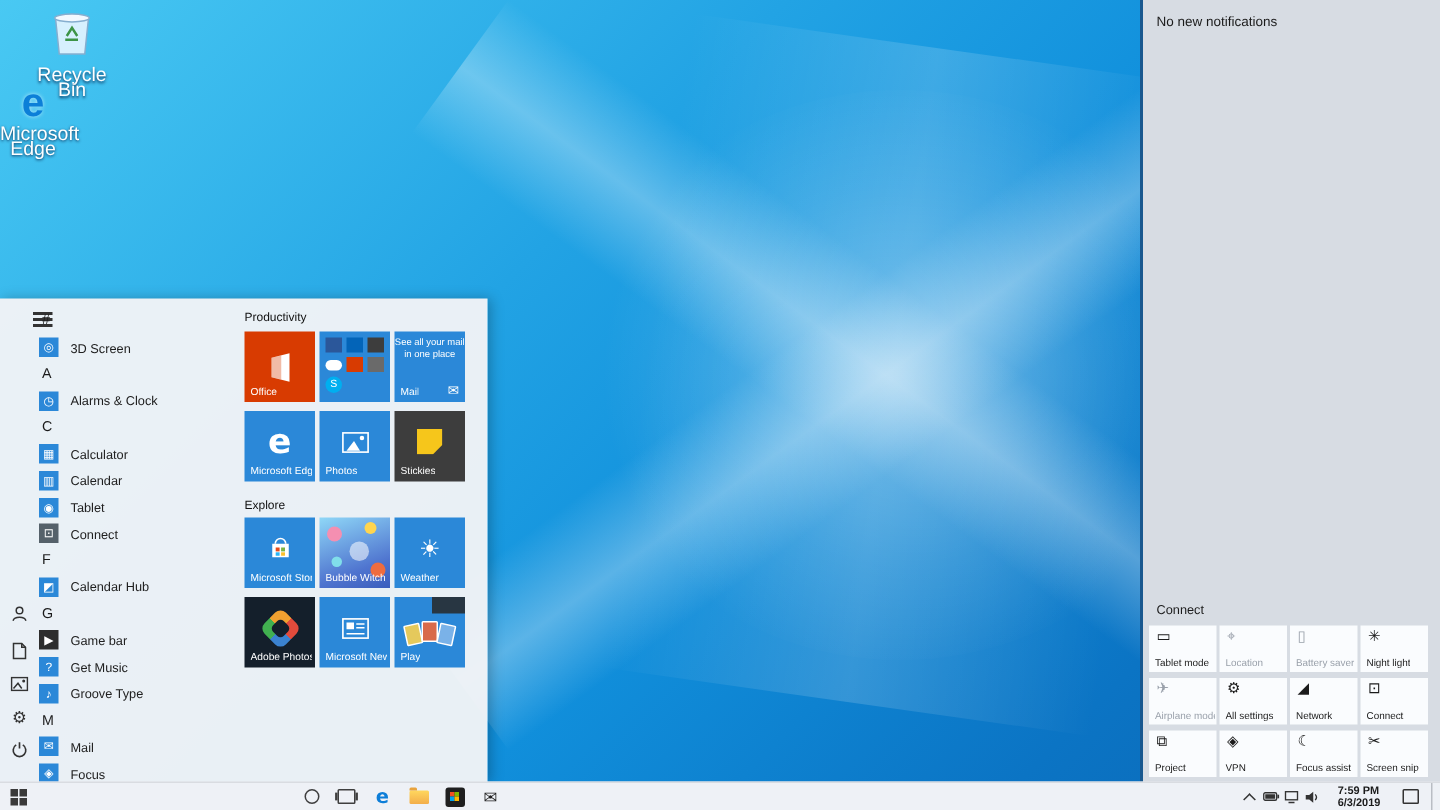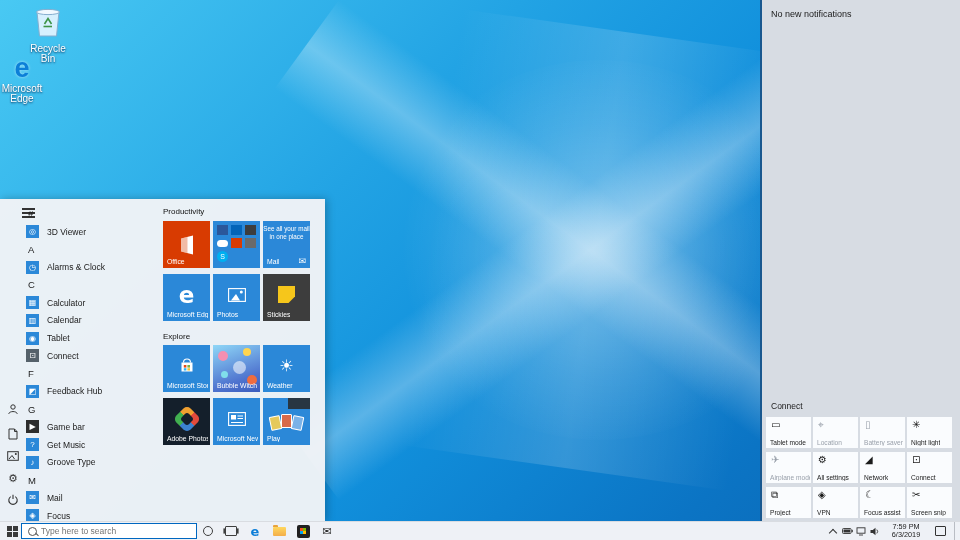--- a/index.html
+++ b/index.html
@@ -11,21 +11,21 @@
   .glow{position:absolute;left:390px;top:60px;width:420px;height:380px;border-radius:50%;
     background:radial-gradient(circle,rgba(255,255,255,.34) 0%,rgba(255,255,255,.10) 45%,transparent 70%);}
   .beam{position:absolute;left:240px;top:195px;width:700px;height:110px;
     background:linear-gradient(transparent,rgba(255,255,255,.30),transparent);}
   .beam.b1{transform:rotate(36deg);}
   .beam.b2{transform:rotate(-36deg);}
   .beam.b3{left:430px;top:30px;width:330px;height:440px;transform:rotate(8deg);
     background:linear-gradient(90deg,transparent,rgba(255,255,255,.16),transparent);}
   
   .dicon{position:absolute;text-align:center;cursor:default;}
-  .dlabel{margin-top:2px;font-size:10px;line-height:10px;color:#fff;
+  .dlabel{margin-top:2px;font-size:13px;line-height:10px;color:#fff;
     text-shadow:0 1px 2px rgba(0,20,60,.85);}
   .edge-e{font-size:27px;line-height:27px;font-weight:bold;color:#0c7fd8;
     text-shadow:0 0 3px rgba(255,255,255,.6);}
   
   .startmenu{position:absolute;left:0;top:199px;width:325px;height:323px;
     background:rgba(241,243,246,.97);box-shadow:2px 0 8px rgba(0,0,0,.25);overflow:hidden;}
   .ham{position:absolute;left:22px;top:9px;width:14px;height:12px;cursor:pointer;}
   .ham i{display:block;width:13px;height:1.6px;background:#333;margin-bottom:2.6px;}
   .railbtn{position:absolute;left:6px;width:14px;height:14px;display:flex;align-items:center;
     justify-content:center;color:#333;font-size:11px;cursor:pointer;}
@@ -93,21 +93,21 @@
   .folder::before{content:"";position:absolute;left:0;top:-2px;width:5px;height:2px;
     background:#e8a33d;border-radius:1px 1px 0 0;}
   .storebtn{width:13px;height:13px;background:#1f1f1f;border-radius:2px;display:grid;
     place-content:center;}
   .storebtn .fl{display:grid;grid-template-columns:3px 3px;grid-auto-rows:3px;gap:0.8px;}
   .fl i:nth-child(1){background:#f25022}.fl i:nth-child(2){background:#7fba00}
   .fl i:nth-child(3){background:#00a4ef}.fl i:nth-child(4){background:#ffb900}
   .envelope{font-size:11px;color:#202020;}
   .chev{width:5px;height:5px;border-top:1.4px solid #333;border-left:1.4px solid #333;
     transform:rotate(45deg);margin-top:3px;}
-  .clock{font-size:7.3px;line-height:8.3px;color:#1b1b1b;text-align:center;}
+  .clock{font-size:7.3px;line-height:8.3px;color:#1b1b1b;font-weight:bold;}
   .acbtn{width:9px;height:8px;border:1.2px solid #333;border-radius:1px;}
   .showdesk{position:absolute;right:0;top:0;width:5px;height:18px;border-left:1px solid #b9bdc4;cursor:pointer;}
 </style>
 </head>
 <body>
 
 <div id="screen">
 
   <div class="wallpaper">
     <div class="beam b3"></div>
@@ -164,21 +164,21 @@
         <line x1="6" y1="0.8" x2="6" y2="5" stroke="#333" stroke-width="1.1"></line>
       </svg>
     </div>
 
     <div class="applist">
       <div class="lrow">
           <span class="letter">#</span>
         </div>
       <div class="lrow app">
         <span class="aico">◎</span>
-        <span class="albl">3D Viewer</span>
+        <span class="albl">3D Screen</span>
       </div>
       <div class="lrow">
           <span class="letter">A</span>
         </div>
       <div class="lrow app">
         <span class="aico">◷</span>
         <span class="albl">Alarms &amp; Clock</span>
       </div>
       <div class="lrow">
           <span class="letter">C</span>
@@ -197,21 +197,21 @@
       </div>
       <div class="lrow app">
         <span class="aico gray">⊡</span>
         <span class="albl">Connect</span>
       </div>
       <div class="lrow">
           <span class="letter">F</span>
         </div>
       <div class="lrow app">
         <span class="aico">◩</span>
-        <span class="albl">Feedback Hub</span>
+        <span class="albl">Calendar Hub</span>
       </div>
       <div class="lrow">
           <span class="letter">G</span>
         </div>
       <div class="lrow app">
         <span class="aico dark">▶</span>
         <span class="albl">Game bar</span>
       </div>
       <div class="lrow app">
         <span class="aico">?</span>
@@ -411,24 +411,20 @@
   <div class="taskbar">
     <div class="tb" style="left:4px;width:16px;">
       <span class="winlogo">
           <i></i>
           <i></i>
           <i></i>
           <i></i>
         </span>
     </div>
 
-    <div class="searchbox">
-      <span class="mag"></span>
-      <input type="text" placeholder="Type here to search" style="">
-    </div>
 
     <div class="tb" style="left:200px;width:16px;">
       <span class="ring"></span>
     </div>
     <div class="tb" style="left:222px;width:18px;">
       <span class="tview"></span>
     </div>
 
     <div class="tb" style="left:246px;width:18px;">
       <span class="tb-edge">e</span>

